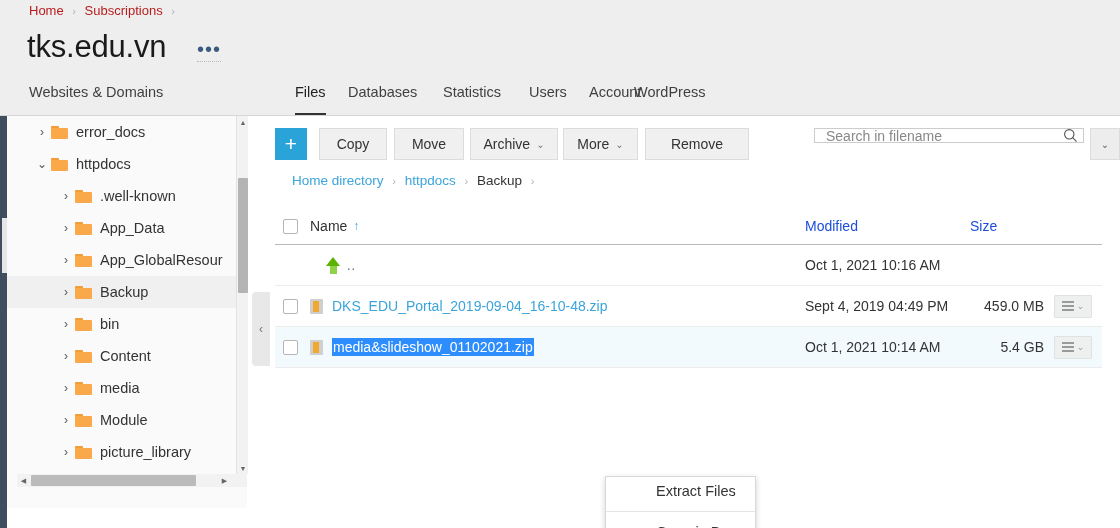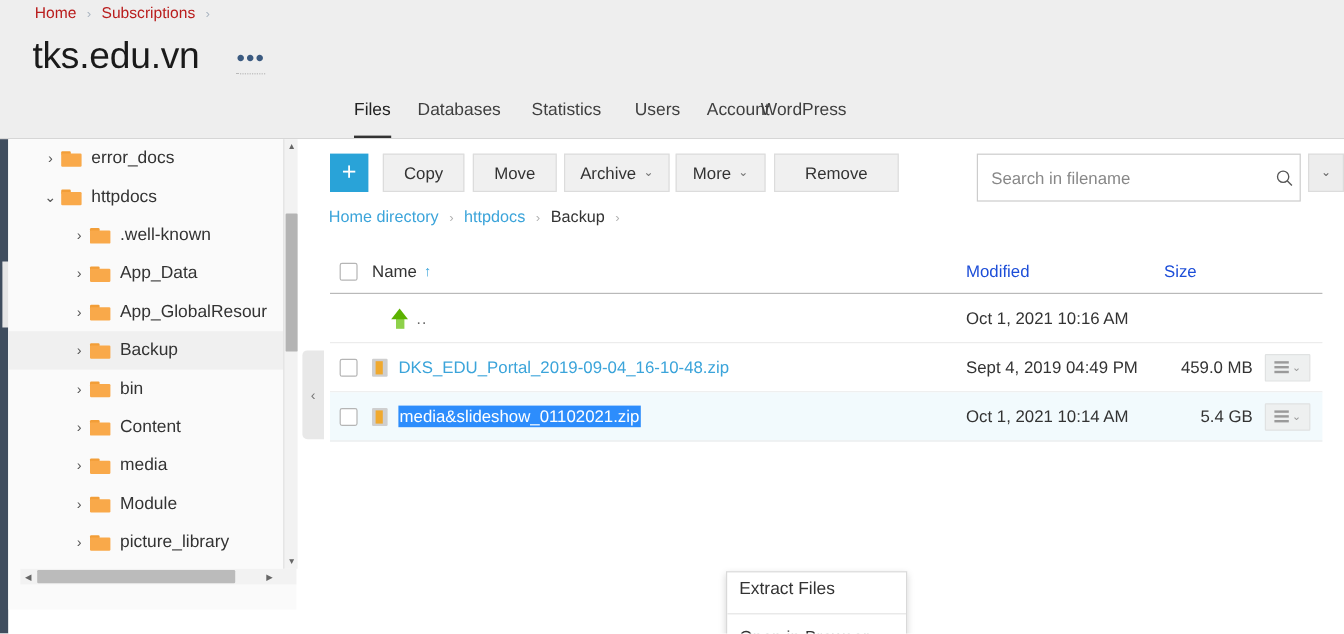--- a/index.html
+++ b/index.html
@@ -141,42 +141,42 @@
   .btn {
     position:absolute; top:0; height:32px;
     background:#f0f0f0; border:1px solid #dcdcdc; color:#333;
     font-size:14px; display:flex; align-items:center; justify-content:center;
     padding:0 14px; cursor:pointer; white-space:nowrap;
   }
   .btn .caret { font-size:10px; color:#777; margin-left:6px; }
 
   .search-wrap { position:absolute; right:0; top:12px; height:32px; }
   .search-box {
-    position:absolute; right:36px; top:0; width:270px; height:40px;
+    position:absolute; right:36px; top:0; width:270px; height:15px;
     border:1px solid #ccc; background:#fff;
     display:flex; align-items:center;
   }
   .search-box input {
     border:0; outline:0; flex:1; font-size:14px; color:#333;
     padding:0 8px 0 11px; font-family:inherit; background:transparent;
   }
   .search-box input::placeholder { color:#888; }
   .search-icon {
     width:26px; height:30px; display:flex; align-items:center; justify-content:center;
     cursor:pointer;
   }
   .search-caret {
     position:absolute; right:0; top:0; width:30px; height:32px;
     background:#ededed; border:1px solid #dcdcdc;
     display:flex; align-items:center; justify-content:center;
     font-size:10px; color:#666; cursor:pointer;
   }
 
   .path-crumb {
-    position:absolute; left:4px; top:57px; font-size:13.5px; white-space:nowrap;
+    position:absolute; left:22px; top:57px; font-size:13.5px; white-space:nowrap;
   }
   .path-crumb a { color:#3ba4da; text-decoration:none; }
   .path-crumb .cur { color:#333; }
   .path-crumb .sep { color:#b0b0b0; margin:0 5px; font-size:11px; }
 
   
   .tbl { position:absolute; left:5px; top:92px; width:827px; }
   .thead {
     position:relative; height:37px; border-bottom:1px solid #b9b9b9;
     display:flex; align-items:center; font-size:14px; color:#333;
@@ -237,41 +237,42 @@
 
   
   .ctx {
     position:absolute; left:335px; top:360px; width:151px; height:168px;
     background:#fff; border:1px solid #d9d9d9;
     box-shadow:0 2px 6px rgba(0,0,0,0.18);
     z-index:50; overflow:hidden;
   }
   .ctx-item {
     height:28px; display:flex; align-items:center;
-    padding:0 10px; font-size:14.5px; color:#333; cursor:pointer; white-space:nowrap;
+    padding:0 10px; font-size:14.5px; color:#333; cursor:pointer; white-space:nowrap;margin-left:40px;
   }
   .ctx-sep { height:1px; background:#e4e4e4; margin:6px 0; }
 </style>
 </head>
 <body>
 
 <div id="app">
 
   <div class="header">
     <div class="breadcrumb">
       <a>Home</a>
       <span class="sep">›</span>
       <a>Subscriptions</a>
       <span class="sep">›</span>
     </div>
 
     <div class="page-title">tks.edu.vn</div>
     <div class="title-dots">•••</div>
 
     <div class="tabs">
+      <div class="tab" style="left:29px">Websites &amp; Domains</div>
       <div class="tab active" style="left:295px">Files</div>
       <div class="tab" style="left:348px">Databases</div>
       <div class="tab" style="left:443px">Statistics</div>
       <div class="tab" style="left:529px">Users</div>
       <div class="tab" style="left:589px">Account</div>
       <div class="tab" style="left:634px">WordPress</div>
     </div>
     <div class="header-sep"></div>
   </div>
 

